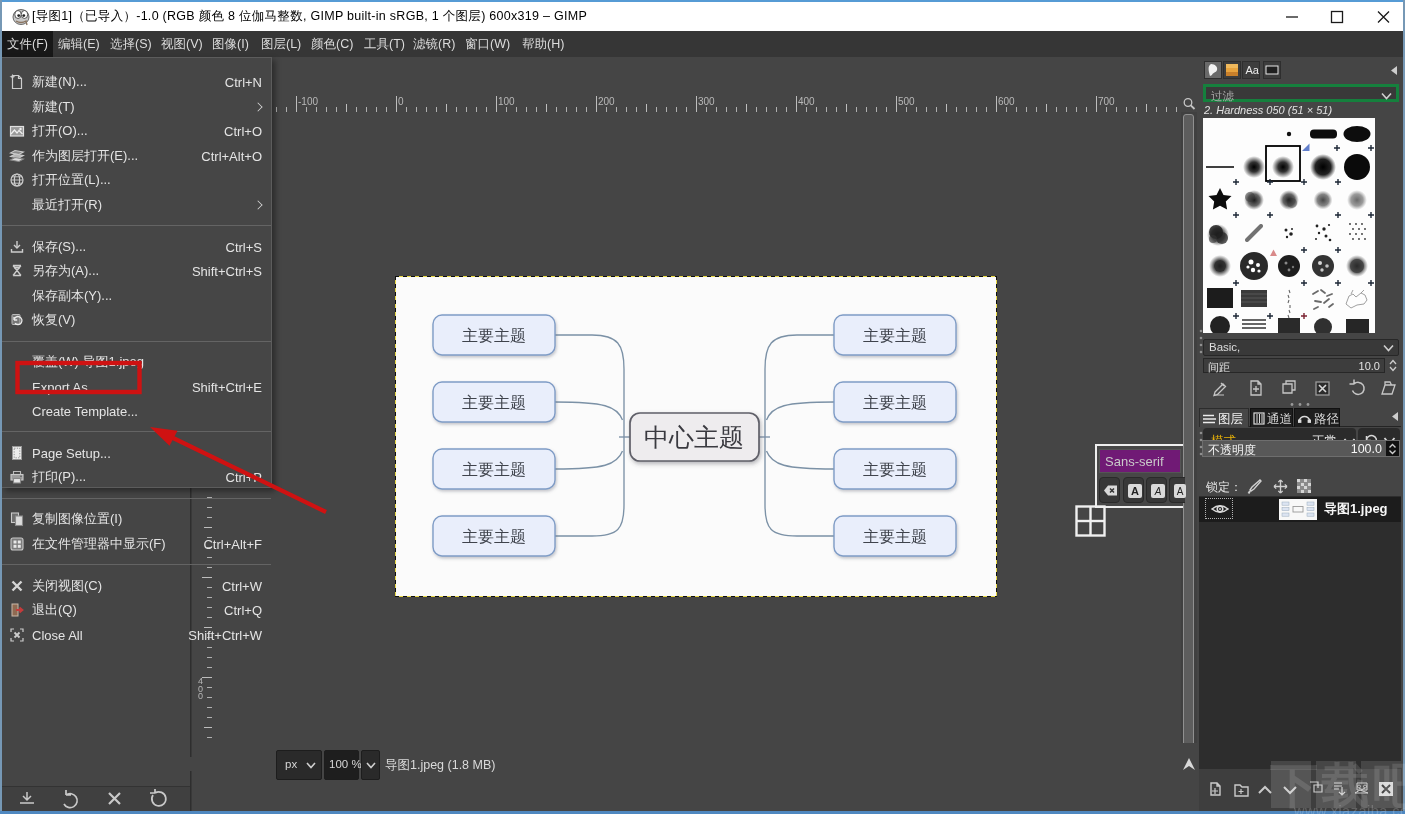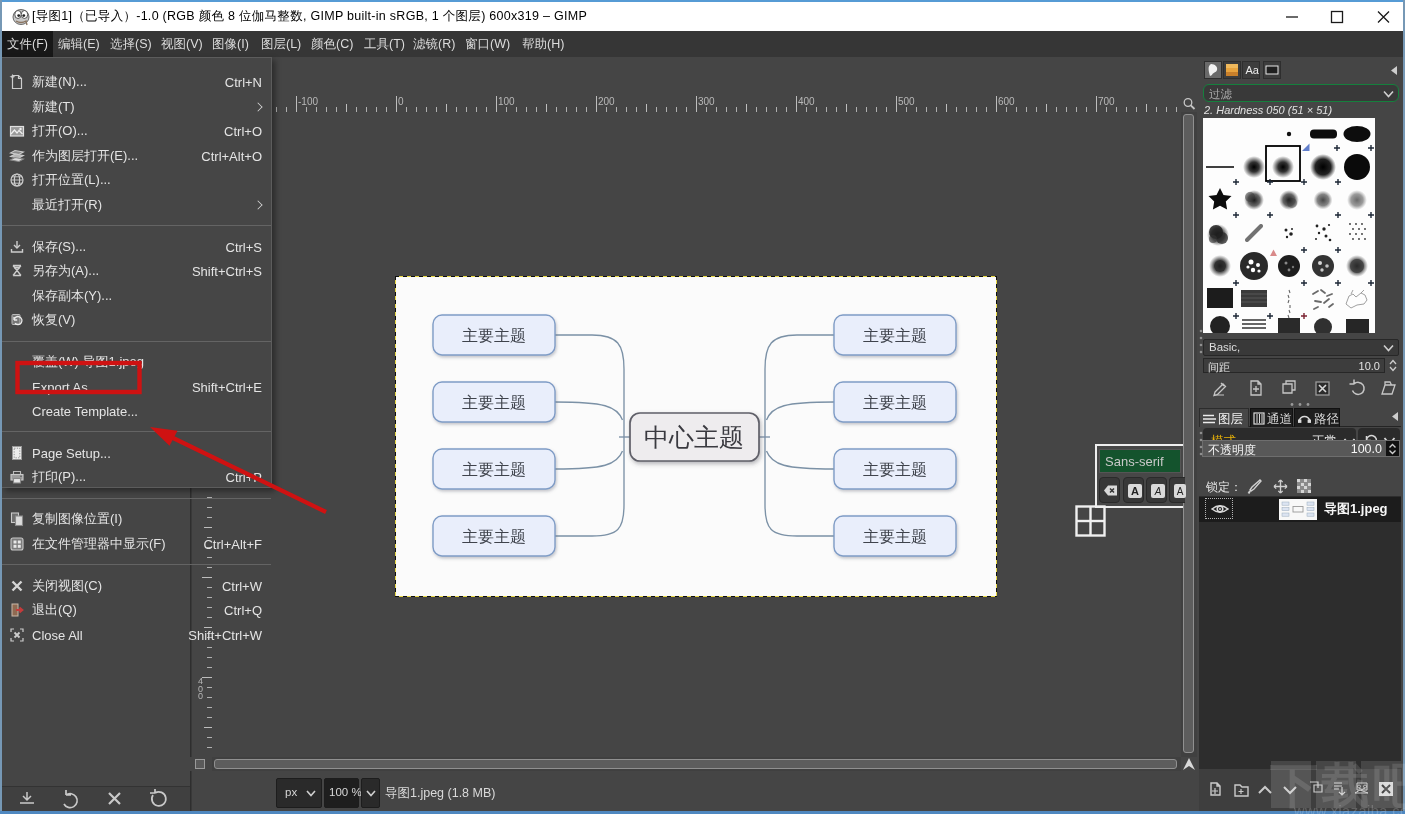--- a/index.html
+++ b/index.html
@@ -53,21 +53,21 @@
 
 #vscroll{left:1181px;top:112px;width:16px;height:645px;background:#404040}
 #vthumb{position:absolute;left:2px;top:2px;width:11px;height:639px;background:#5d5d5d;border:1px solid #909090;border-radius:3px}
 #hscroll{left:212px;top:757px;width:969px;height:14px;background:#404040}
 #hthumb{position:absolute;left:2px;top:2px;width:963px;height:10px;background:#5d5d5d;border:1px solid #909090;border-radius:3px}
 #qmask{left:190px;top:757px;width:22px;height:14px;background:#454545}
 #qmask div{position:absolute;left:5px;top:2px;width:10px;height:10px;border:1px solid #9a9a9a;background:#5a5a5a}
 #zoombtn{left:1181px;top:96px;width:16px;height:16px;background:#454545}
 #navbtn{left:1181px;top:757px;width:16px;height:14px;background:#454545}
 
-#statusbar{left:192px;top:771px;width:1011px;height:40px;background:#454545;color:#dadada;font-size:12.5px}
+#statusbar{left:192px;top:743px;width:1011px;height:40px;background:#454545;color:#dadada;font-size:12.5px}
 .combo{position:absolute;background:#2a2a2a;border:1px solid #1d1d1d;border-radius:2px;color:#d6d6d6}
 
 #rdock{left:1197px;top:57px;width:206px;height:754px;background:#454545}
 
 #dmenu{left:2px;top:57px;width:270px;height:431px;background:#464646;border:1px solid #5c5c5c;border-left:none;
  box-shadow:3px 3px 6px rgba(0,0,0,.4);color:#e4e4e4;font-size:13px;padding-top:12px}
 .mi{position:relative;height:24.55px}
 .mi .lbl{position:absolute;left:30px;top:50%;transform:translateY(-50%);white-space:nowrap}
 .mi .sc{position:absolute;right:9px;top:50%;transform:translateY(-50%)}
 .mi .ico{position:absolute;left:7px;top:50%;transform:translateY(-50%);width:16px;height:16px}
@@ -245,21 +245,21 @@
   <div class="abs" style="left:45px;top:4px;width:18px;height:18px;background:#3d3d3d;border:1px solid #2e2e2e;color:#ececec;font-size:11px;text-align:right;line-height:16px">Aa</div>
   <div class="abs" style="left:66px;top:4px;width:18px;height:18px;background:#3d3d3d;border:1px solid #2e2e2e">
     <svg width="16" height="16">
           <rect x="2" y="4" width="12" height="8" fill="#202020" stroke="#e8e8e8" stroke-width="1"></rect>
         </svg>
   </div>
   <svg class="abs" style="left:191px;top:8px" width="11" height="11">
         <path d="M9,1 L3,5.5 L9,10Z" fill="#cdcdcd"></path>
       </svg>
 
-  <div class="abs" style="left:6px;top:27px;width:196px;height:18px;background:#393939;border:1px solid #15803d;border-radius:6px">
+  <div class="abs" style="left:6px;top:27px;width:196px;height:18px;background:#393939;border:3px solid #15803d;border-radius:0">
     <span style="position:absolute;left:5px;top:2px;font-size:11.5px;color:#a8a8a8">过滤</span>
     <svg style="position:absolute;right:4px;top:5px" width="11" height="8">
           <path d="M1,1.5 L5.5,6.5 L10,1.5" fill="none" stroke="#cfcfcf" stroke-width="1.6"></path>
         </svg>
   </div>
   <div class="abs" style="left:7px;top:47px;font-style:italic;font-size:11px;color:#e2e2e2">2. Hardness 050 (51 × 51)</div>
 
   <div class="abs" style="left:6px;top:61px;width:172px;height:215px;background:#fdfdfd">
    <svg width="172" height="215" viewBox="0 0 172 215">
     <defs>
@@ -576,21 +576,21 @@
       <circle cx="3" cy="24" r="1.3" fill="#8f8f8f"></circle>
     </svg>
  <svg class="abs" style="left:1198px;top:430px;z-index:6" width="6" height="30">
       <circle cx="3" cy="3" r="1.3" fill="#8f8f8f"></circle>
       <circle cx="3" cy="10" r="1.3" fill="#8f8f8f"></circle>
       <circle cx="3" cy="17" r="1.3" fill="#8f8f8f"></circle>
       <circle cx="3" cy="24" r="1.3" fill="#8f8f8f"></circle>
     </svg>
 
  <div class="abs" id="tfloat" style="left:1095px;top:444px;width:88px;height:64px;background:#474747;border:2px solid #eeeeee;border-right:none;z-index:8">
-   <div style="position:absolute;left:2px;top:3px;width:82px;height:24px;background:#14532d;border:1px solid #555">
+   <div style="position:absolute;left:2px;top:3px;width:82px;height:24px;background:#701a75;border:1px solid #555">
      <span style="position:absolute;left:5px;top:4px;font-size:13px;color:#c9c9c9">Sans-serif</span>
    </div>
    <div style="position:absolute;left:2px;top:31px;width:21px;height:26px;background:#383838;border:1px solid #2a2a2a;border-radius:4px">
      <svg style="position:absolute;left:3px;top:6px" width="15" height="13">
           <path d="M1,6.5 L5,1.5 H14 V11.5 H5Z" fill="#d9d9d9"></path>
           <path d="M7,4.5 l4,4 M11,4.5 l-4,4" stroke="#333" stroke-width="1.5"></path>
         </svg>
    </div>
    <div style="position:absolute;left:26px;top:31px;width:21px;height:26px;background:#383838;border:1px solid #2a2a2a;border-radius:4px">
      <svg style="position:absolute;left:3.5px;top:6px" width="14" height="14">

